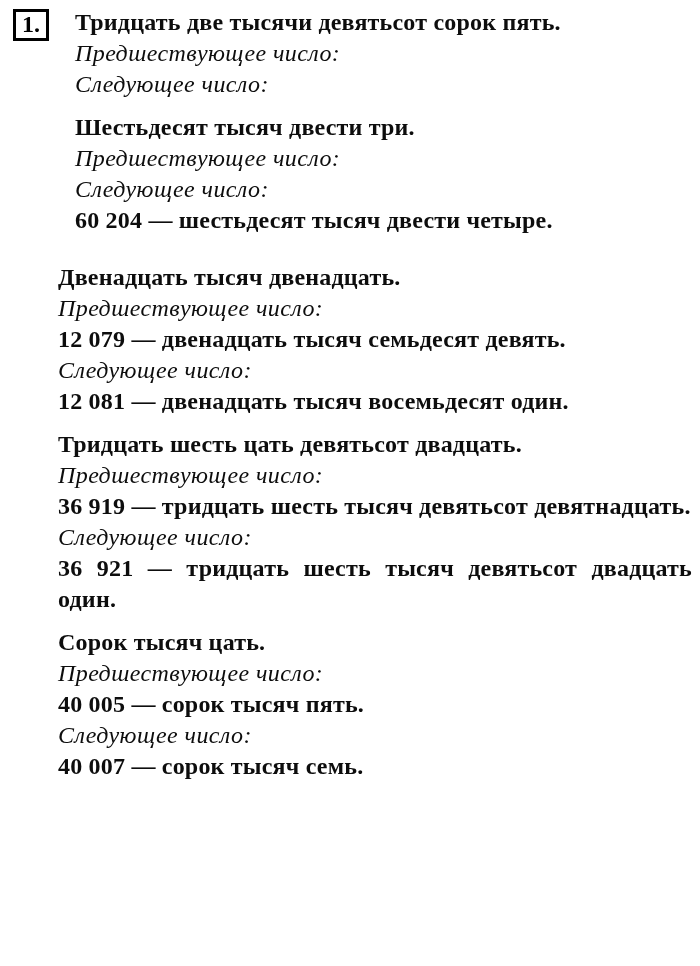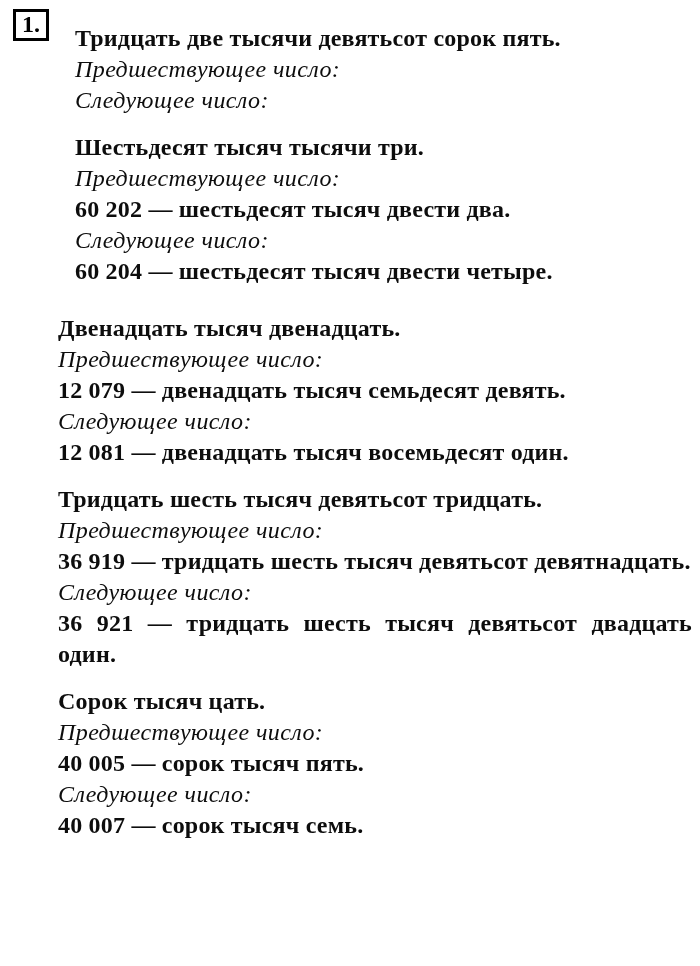--- a/index.html
+++ b/index.html
@@ -27,21 +27,21 @@
     top: 9px;
     border: 3px solid #000000;
     padding: 0 6px 1px 6px;
     font-weight: 700;
     font-size: 24px;
     line-height: 25px;
     color: #000000;
     background: #ffffff;
   }
   .item {
-    margin: 16px 0 12px 0;
+    margin: 0 0 12px 0;
   }
   .item.indented {
     margin-left: 17px;
   }
   .item.gap-lg {
     margin-bottom: 26px;
   }
   .item p {
     margin: 0;
     font-size: 24px;
@@ -67,37 +67,36 @@
     <span>1.</span>
   </div>
 
   <div class="item indented">
     <p>Тридцать две тысячи девятьсот сорок пять.</p>
     <p class="label">Предшествующее число:</p>
     <p class="label">Следующее число:</p>
   </div>
 
   <div class="item indented gap-lg">
-    <p>Шестьдесят тысяч тысячи три.</p>
+    <p>Шестьдесят тысяч двести три.</p>
     <p class="label">Предшествующее число:</p>
-    <p>60&nbsp;202 — шестьдесят тысяч двести два.</p>
     <p class="label">Следующее число:</p>
     <p>60&nbsp;204 — шестьдесят тысяч двести четыре.</p>
   </div>
 
   <div class="item">
     <p>Двенадцать тысяч двенадцать.</p>
     <p class="label">Предшествующее число:</p>
     <p>12&nbsp;079 — двенадцать тысяч семьдесят девять.</p>
     <p class="label">Следующее число:</p>
     <p>12&nbsp;081 — двенадцать тысяч восемьдесят один.</p>
   </div>
 
   <div class="item">
-    <p>Тридцать шесть тысяч девятьсот тридцать.</p>
+    <p>Тридцать шесть цать девятьсот двадцать.</p>
     <p class="label">Предшествующее число:</p>
     <p>36&nbsp;919 — тридцать шесть тысяч девятьсот девят­надцать.</p>
     <p class="label">Следующее число:</p>
     <p>36&nbsp;921 — тридцать шесть тысяч девятьсот двад­цать один.</p>
   </div>
 
   <div class="item">
     <p>Сорок тысяч цать.</p>
     <p class="label">Предшествующее число:</p>
     <p>40&nbsp;005 — сорок тысяч пять.</p>

